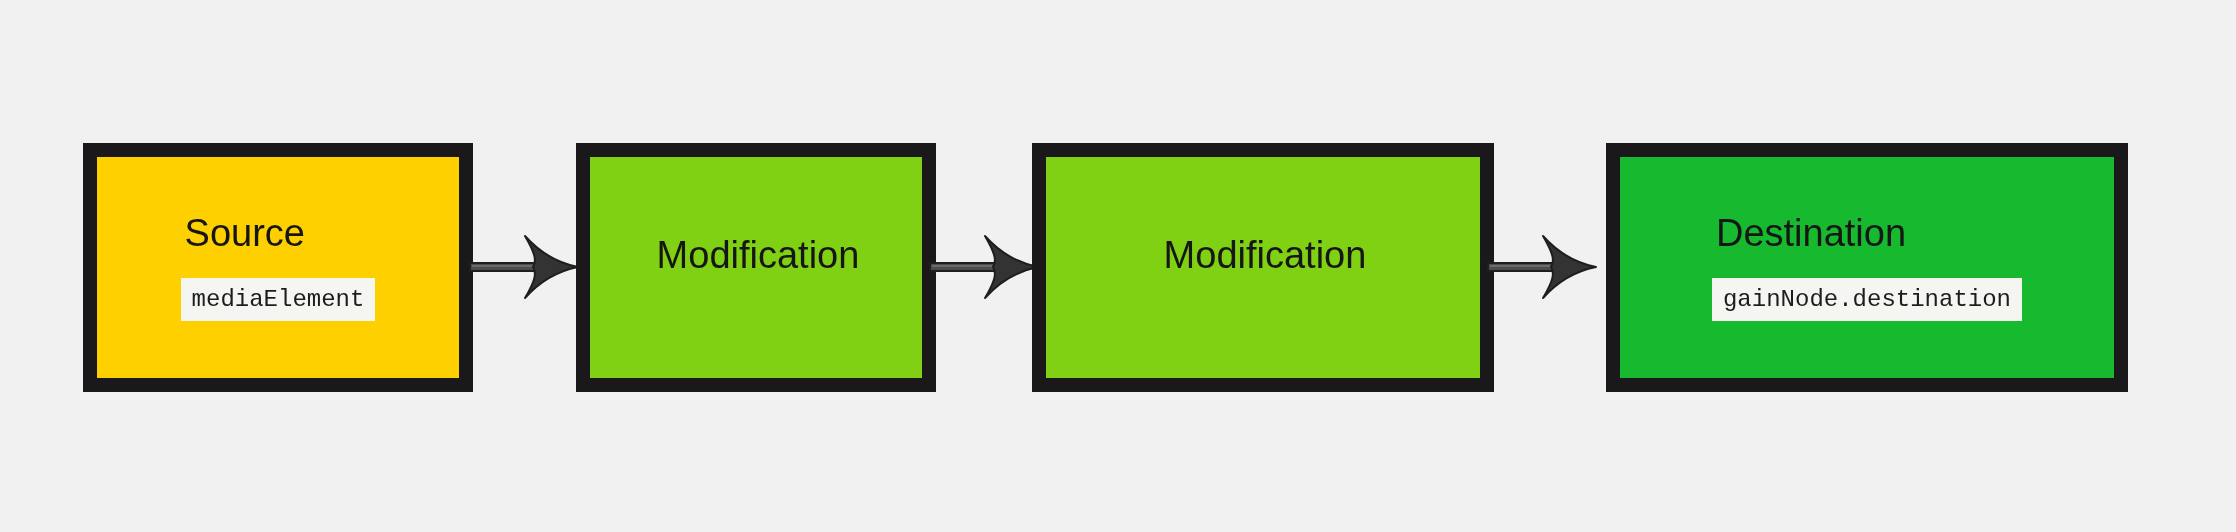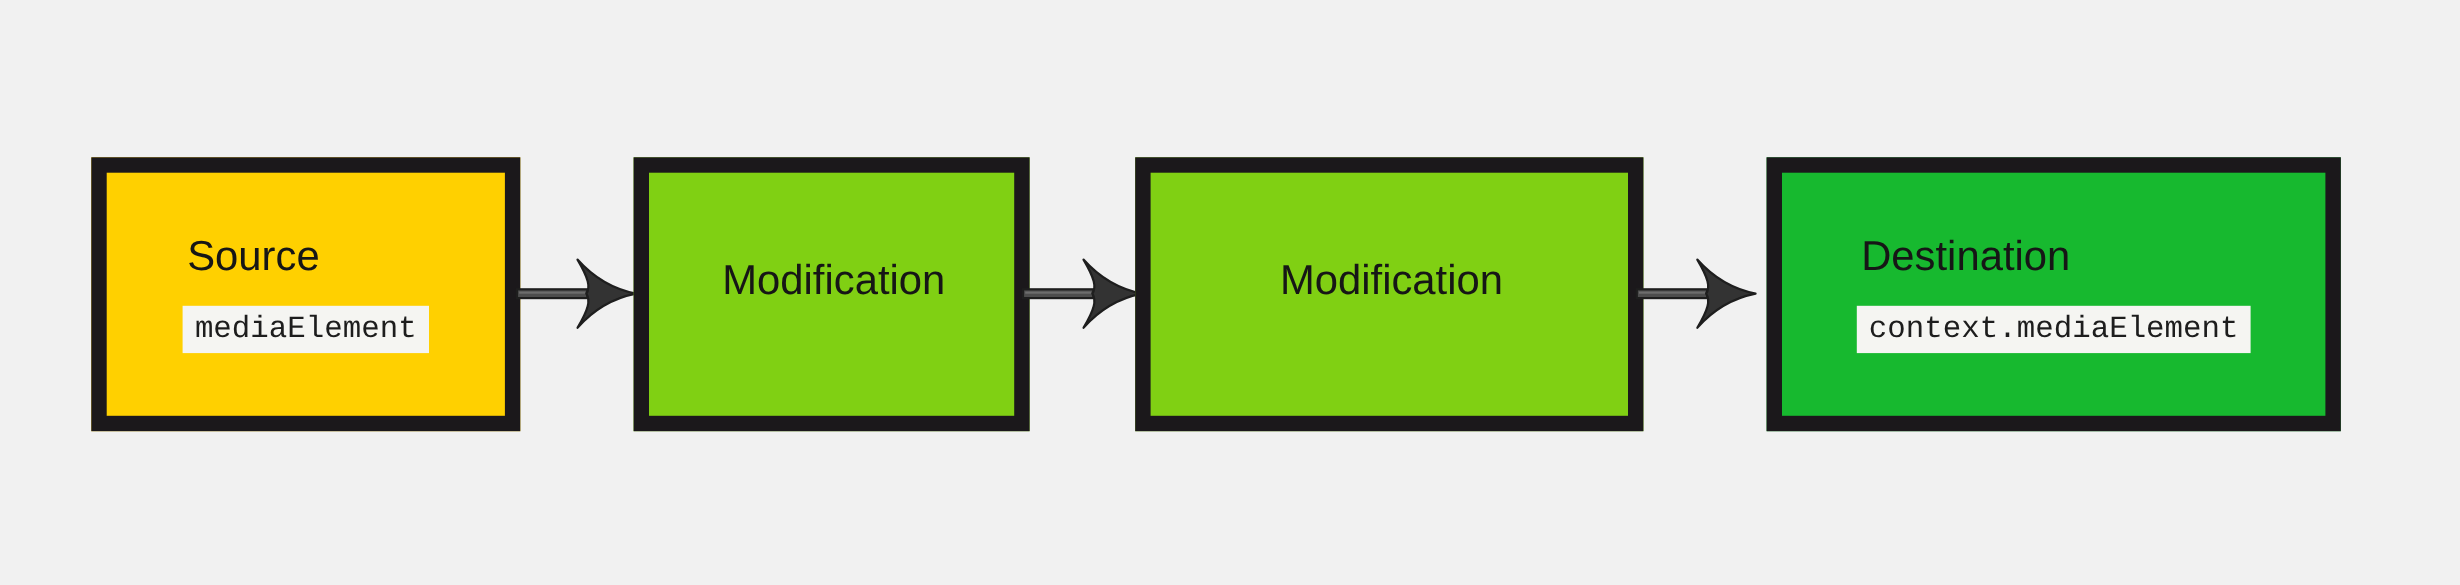--- a/index.html
+++ b/index.html
@@ -36,21 +36,21 @@
   }
   .node-title {
     font-size: 38px;
     line-height: 1;
     color: #161616;
     margin: 0 0 26px 4px;
     white-space: nowrap;
   }
   .node-code {
     font-family: "Liberation Mono", monospace;
-    font-size: 28px;
+    font-size: 24px;
     line-height: 33px;
     color: #1d1d1d;
     background: #f5f5f2;
     padding: 5px 11px;
     white-space: nowrap;
   }
   .arrow {
     position: absolute;
     top: 229px;
     width: 112px;
@@ -105,17 +105,17 @@
     <svg viewBox="0 0 112 76" xmlns="http://www.w3.org/2000/svg" aria-hidden="true">
       <rect x="2" y="34" width="64" height="8" fill="#4d4d4d" stroke="#1e1e1e" stroke-width="2"></rect>
       <rect x="4" y="36" width="60" height="2" fill="#7a7a7a" opacity="0.7"></rect>
       <path d="M110,38 C90,34 73,25 57,7 C67,24 69,32 65,38 C69,44 67,52 57,69 C73,51 90,42 110,38 Z" fill="#333333" stroke="#1e1e1e" stroke-width="2" stroke-linejoin="round"></path>
     </svg>
   </div>
 
   <div class="node node-destination" style="background-color: rgb(23, 185, 47);">
     <div class="node-content">
       <div class="node-title">Destination</div>
-      <div class="node-code">context.mediaElement</div>
+      <div class="node-code">gainNode.destination</div>
     </div>
   </div>
 
 </div>
 
 </body></html>

